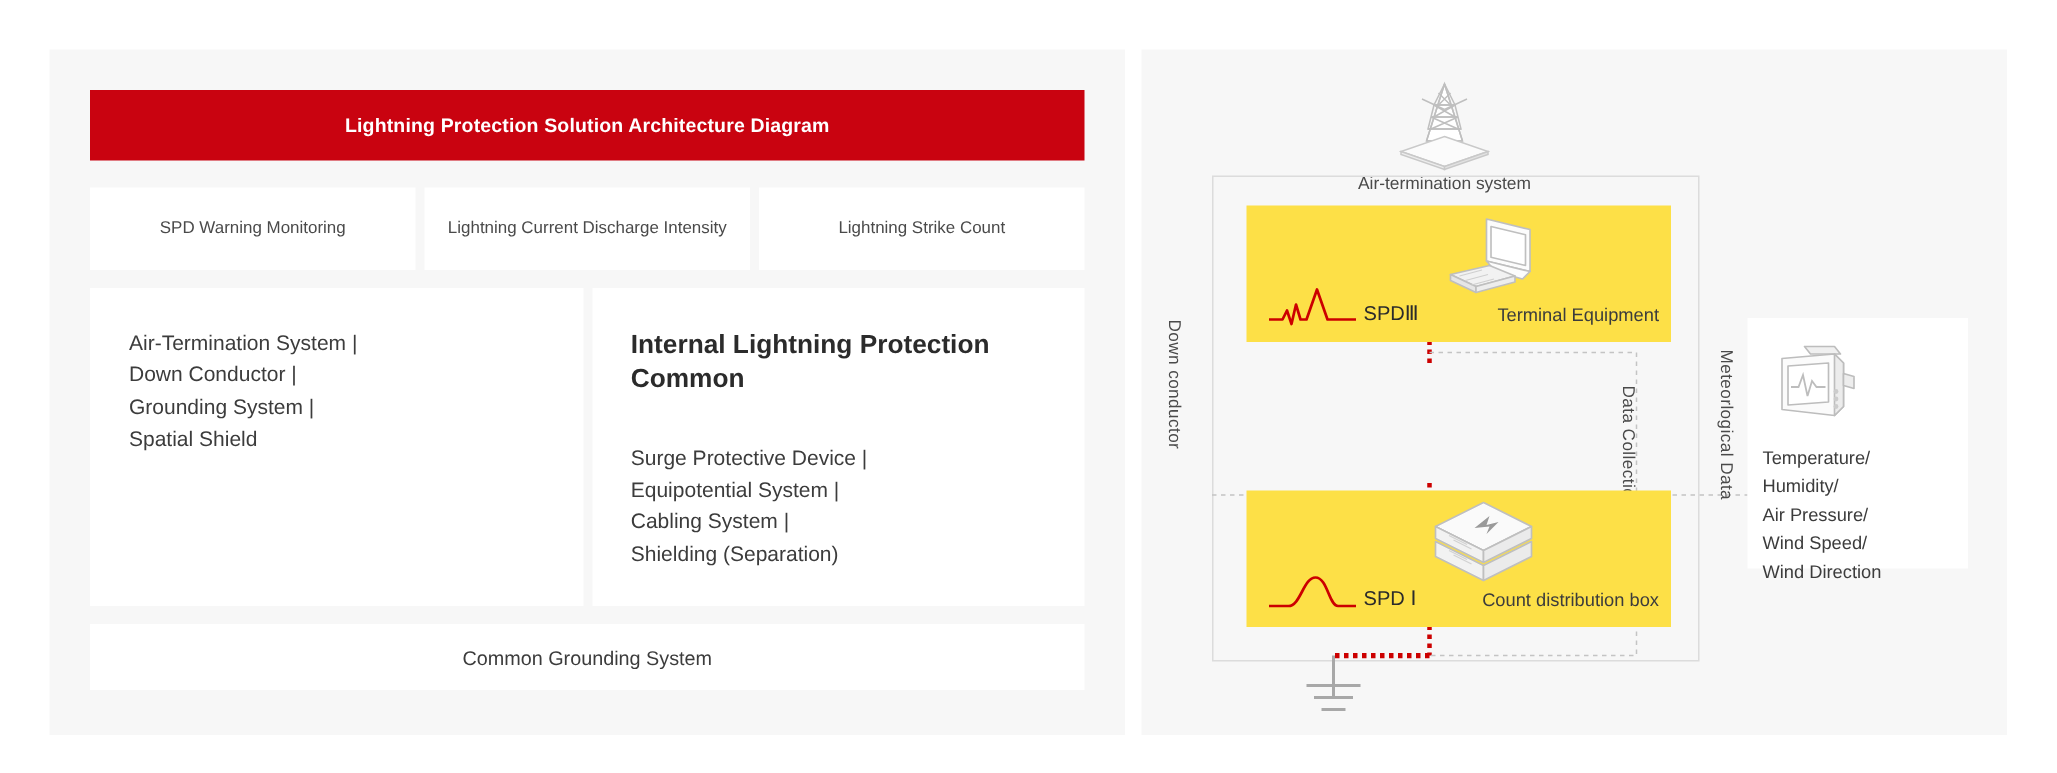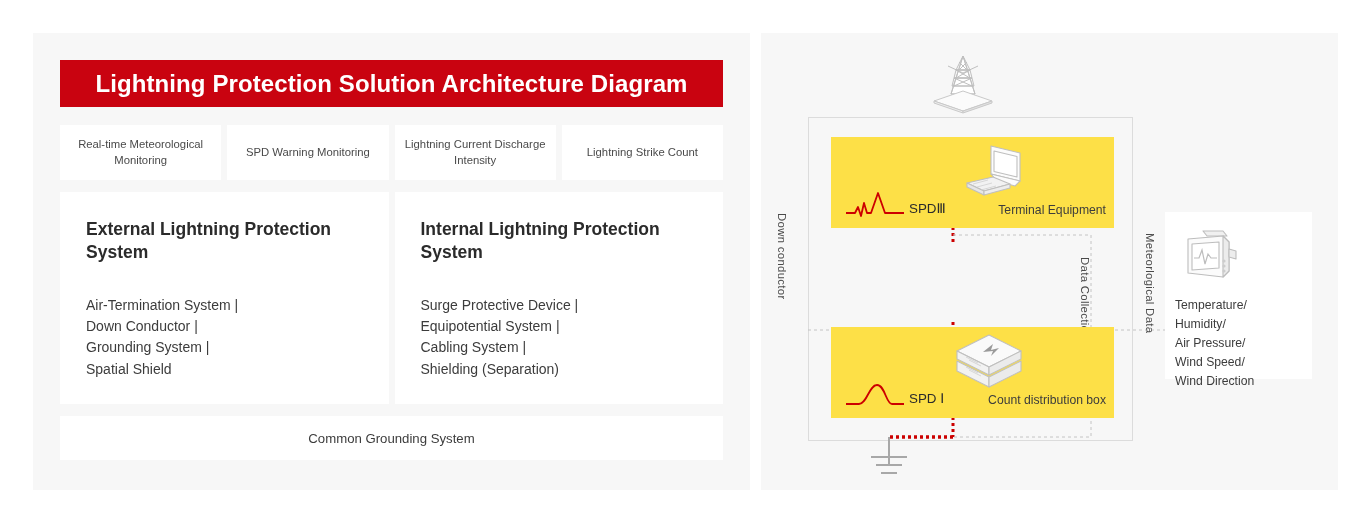--- a/index.html
+++ b/index.html
@@ -31,21 +31,21 @@
     top: 27px;
     width: 663px;
     height: 47px;
     background: #c90310;
     display: flex;
     align-items: center;
     justify-content: center;
   }
   #title-text {
     color: #ffffff;
-    font-size: 24px;
+    font-size: 13px;
     font-weight: bold;
     letter-spacing: 0.1px;
     white-space: nowrap;
   }
 
   #tag-row {
     position: absolute;
     left: 27px;
     top: 92px;
     width: 663px;
@@ -260,33 +260,31 @@
 
 <div id="stage">
 
   <div id="left-panel">
 
     <div id="title-bar">
       <span id="title-text">Lightning Protection Solution Architecture Diagram</span>
     </div>
 
     <div id="tag-row">
-      <div class="tag-card">Real-time Meteorological Monitoring</div>
       <div class="tag-card">SPD Warning Monitoring</div>
       <div class="tag-card">Lightning Current Discharge Intensity</div>
       <div class="tag-card">Lightning Strike Count</div>
     </div>
 
     <div id="systems-row">
       <div class="system-card">
-        <div class="system-heading">External Lightning Protection System</div>
         <div class="system-list">Air-Termination System |<br>Down Conductor |<br>Grounding System |<br>Spatial Shield</div>
       </div>
       <div class="system-card">
-        <div class="system-heading">Internal Lightning Protection System</div>
+        <div class="system-heading">Internal Lightning Protection Common</div>
         <div class="system-list">Surge Protective Device |<br>Equipotential System |<br>Cabling System |<br>Shielding (Separation)</div>
       </div>
     </div>
 
     <div id="bottom-bar">
       <span>Common Grounding System</span>
     </div>
   </div>
 
   <div id="right-panel">
@@ -299,20 +297,21 @@
         <path d="M37,3 L30,17 L44,17 Z M30,17 L28,25 L46,25 L44,17 Z M28,25 L26,33 L48,33 L46,25 Z"></path>
         <path d="M30,17 L44,25 M44,17 L30,25 M28,25 L46,33 M46,25 L28,33 M33,9 L41,17 M41,9 L33,17"></path>
         <path d="M22,13 L37,20 M52,13 L37,20"></path>
       </g>
       <g>
         <polygon points="37,38 66,48 37,58 8,48" fill="#fbfbfb" stroke="#c9c9c9" stroke-width="1"></polygon>
         <polygon points="8,48 37,58 37,60 8,50" fill="#ededed" stroke="#c9c9c9" stroke-width="1"></polygon>
         <polygon points="66,48 37,58 37,60 66,50" fill="#e2e2e2" stroke="#c9c9c9" stroke-width="1"></polygon>
       </g>
     </svg>
+    <div id="air-term-label">Air-termination system</div>
 
     <div id="outer-box"></div>
 
     <svg id="connectors" viewBox="0 0 577 457">
 
       <line x1="192" y1="194" x2="192" y2="210" stroke="#cc0000" stroke-width="3" stroke-dasharray="3,3"></line>
       <line x1="192" y1="289" x2="192" y2="305" stroke="#cc0000" stroke-width="3" stroke-dasharray="3,3"></line>
       <line x1="192" y1="384" x2="192" y2="404" stroke="#cc0000" stroke-width="3" stroke-dasharray="3,3"></line>
 
       <line x1="192" y1="404" x2="128" y2="404" stroke="#cc0000" stroke-width="3.5" stroke-dasharray="3,3"></line>

